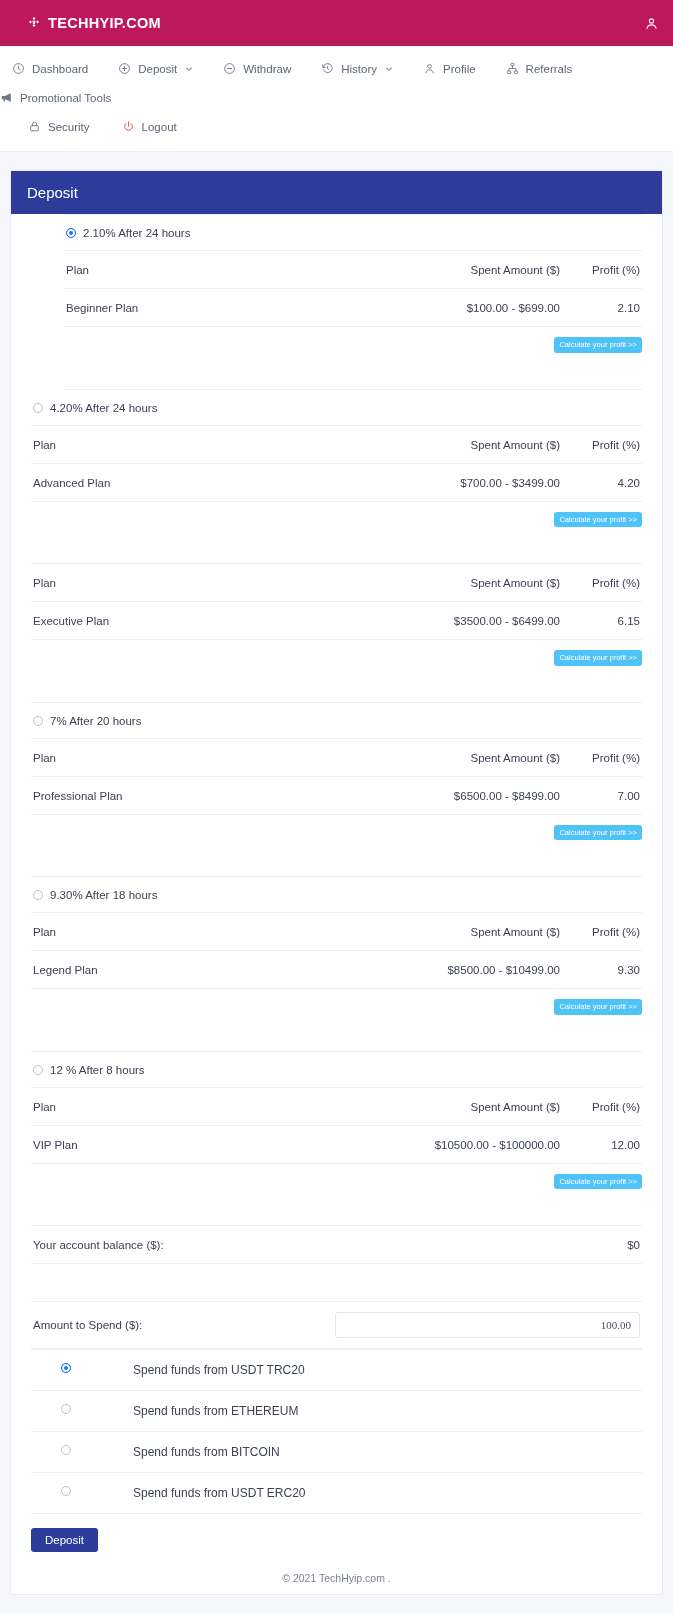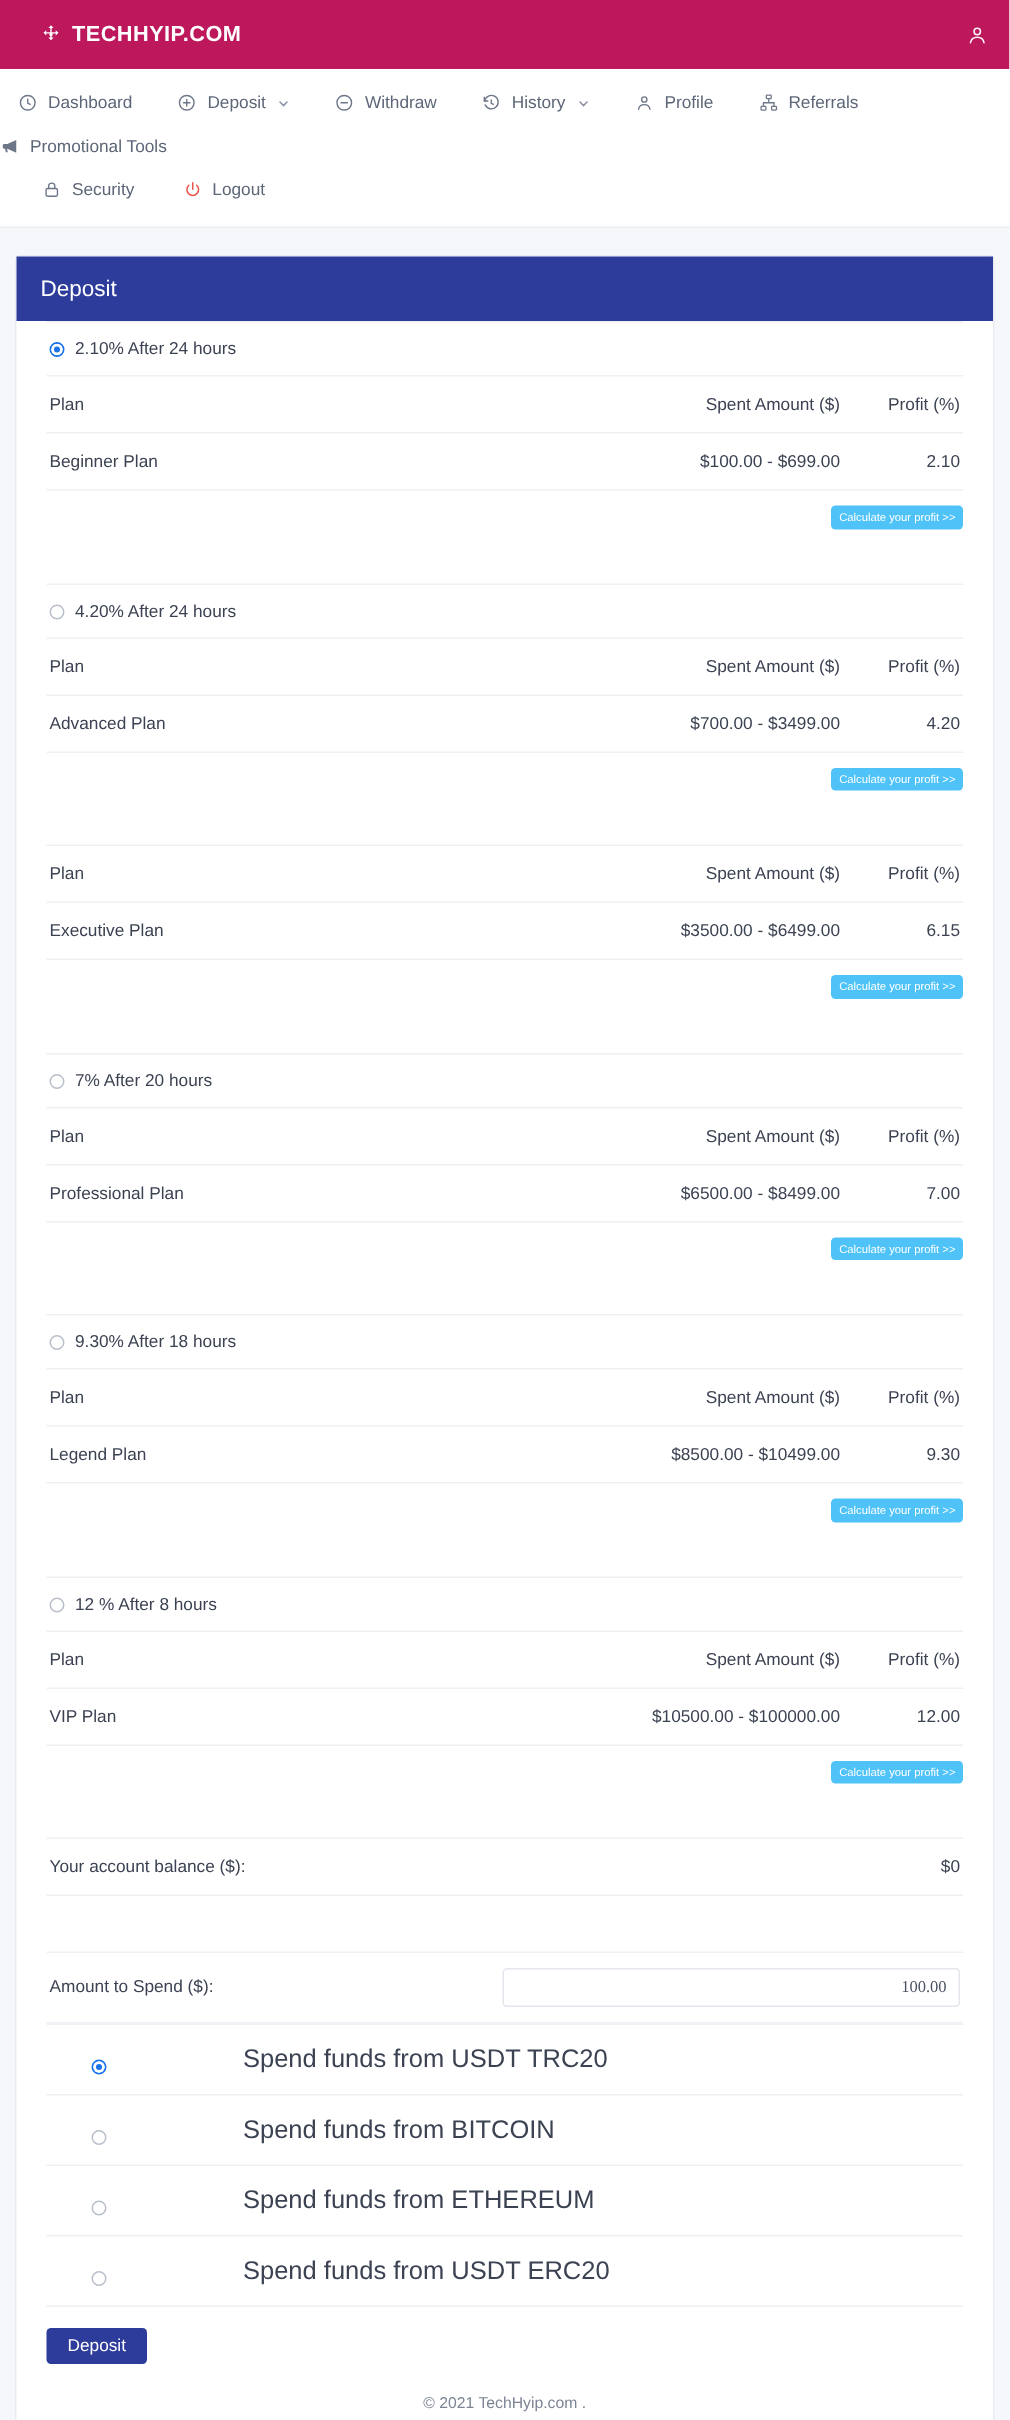--- a/index.html
+++ b/index.html
@@ -71,21 +71,21 @@
   .card-header {
     background: #2d3c9b;
     color: #ffffff;
     font-size: 15px;
     padding: 13px 16px;
   }
   .card-body { padding: 0 20px; }
 
   
   .plan-block { border-bottom: 1px solid #eef0f4; }
-  .plan-block:first-child { border-top: 1px solid #eef0f4; }
+  .plan-block:first-child { border-top: 1px solid #eef0f4; margin-left: 33px; }
   .plan-opt {
     display: flex;
     align-items: center;
     gap: 7px;
     padding: 12px 0 11px 2px;
     font-size: 11.5px;
     color: #3b4252;
     border-bottom: 1px solid #eef0f4;
     cursor: pointer;
   }
@@ -156,27 +156,26 @@
     font-size: 11px;
     color: #4b5262;
     text-align: right;
     padding: 0 8px;
     outline: none;
   }
 
   
   .pay-row {
     display: flex;
-    align-items: flex-end;
+    align-items: flex-start;
     padding: 13px 2px;
     border-bottom: 1px solid #eef0f4;
-    font-size: 17px;
+    font-size: 12px;
     color: #3b4252;
     cursor: pointer;
-    gap: 29px;
   }
   .pay-radio-cell { width: 100px; flex: none; display: flex; padding-left: 28px; }
   .pay-label { flex: 1; }
   .pay-list { border-top: 1px solid #eef0f4; }
 
   
   .submit-wrap { padding: 14px 0 0 0; }
   .btn-deposit {
     background: #2d3c9b;
     color: #ffffff;
@@ -471,27 +470,27 @@
           <div class="pay-row">
             <span class="pay-radio-cell">
               <span class="radio on"></span>
             </span>
             <span class="pay-label">Spend funds from USDT TRC20</span>
           </div>
           <div class="pay-row">
             <span class="pay-radio-cell">
               <span class="radio"></span>
             </span>
-            <span class="pay-label">Spend funds from BITCOIN</span>
+            <span class="pay-label">Spend funds from ETHEREUM</span>
           </div>
           <div class="pay-row">
             <span class="pay-radio-cell">
               <span class="radio"></span>
             </span>
-            <span class="pay-label">Spend funds from ETHEREUM</span>
+            <span class="pay-label">Spend funds from BITCOIN</span>
           </div>
           <div class="pay-row">
             <span class="pay-radio-cell">
               <span class="radio"></span>
             </span>
             <span class="pay-label">Spend funds from USDT ERC20</span>
           </div>
         </div>
 
       <div class="submit-wrap">

